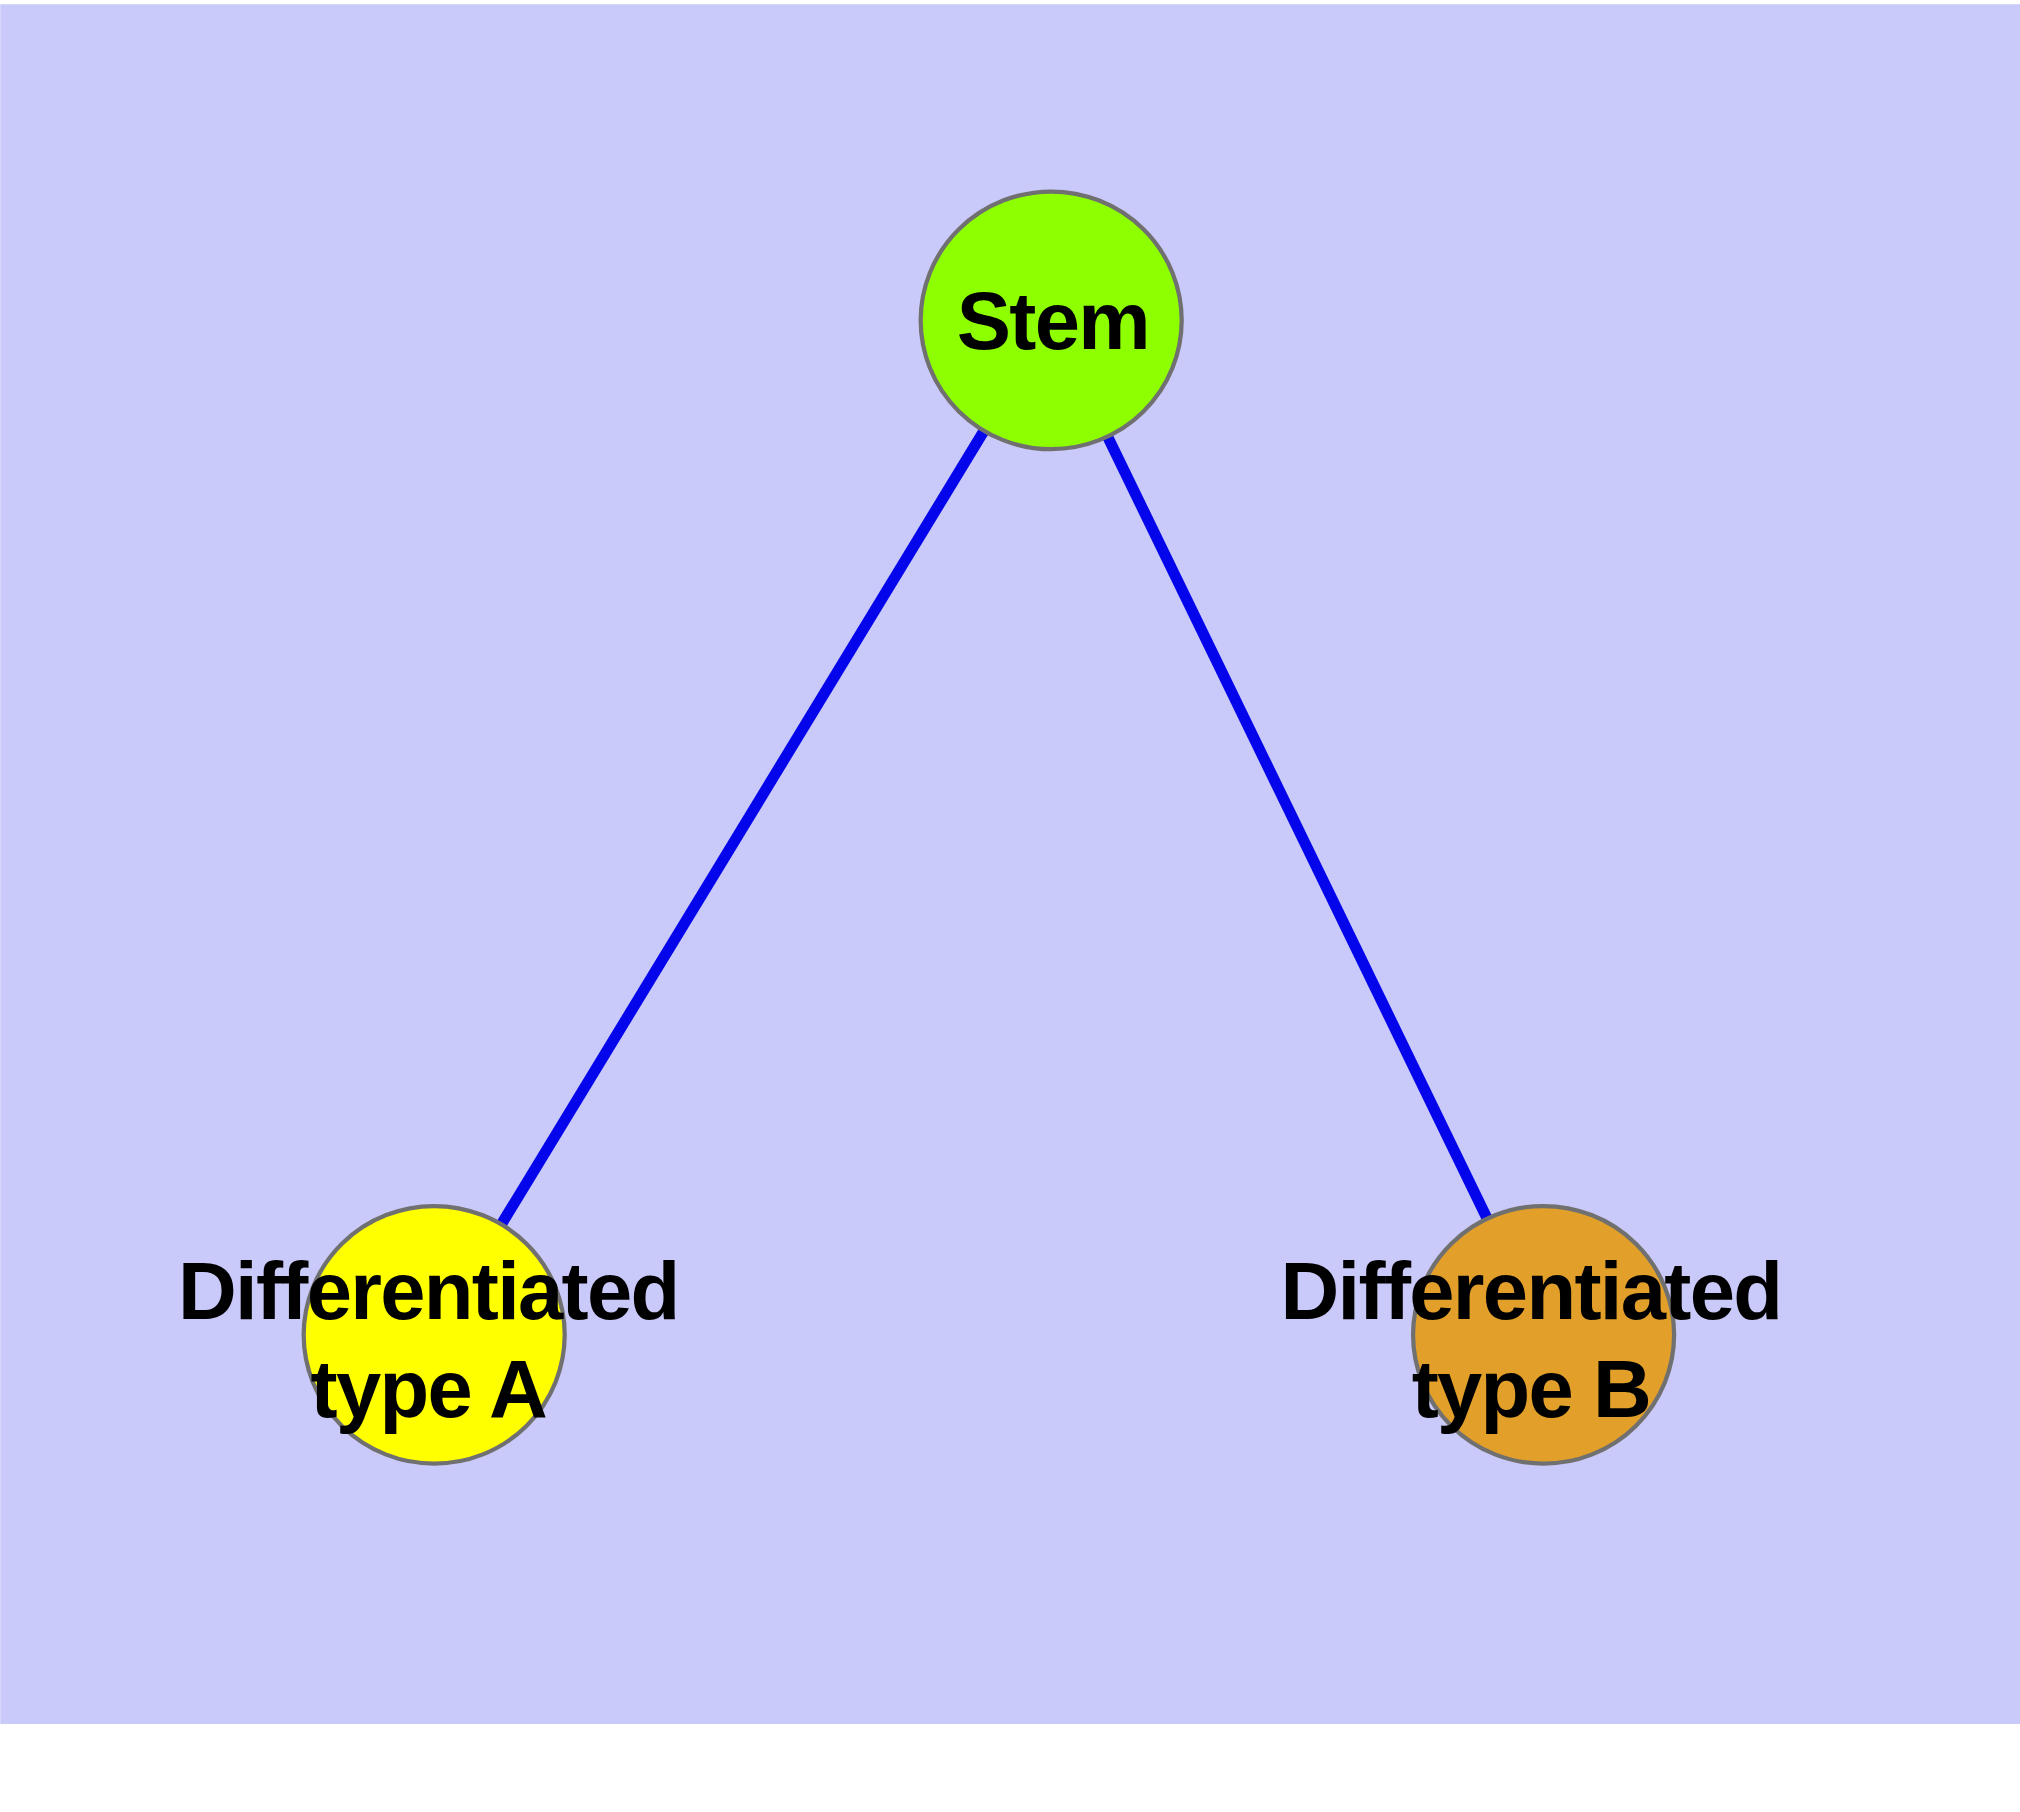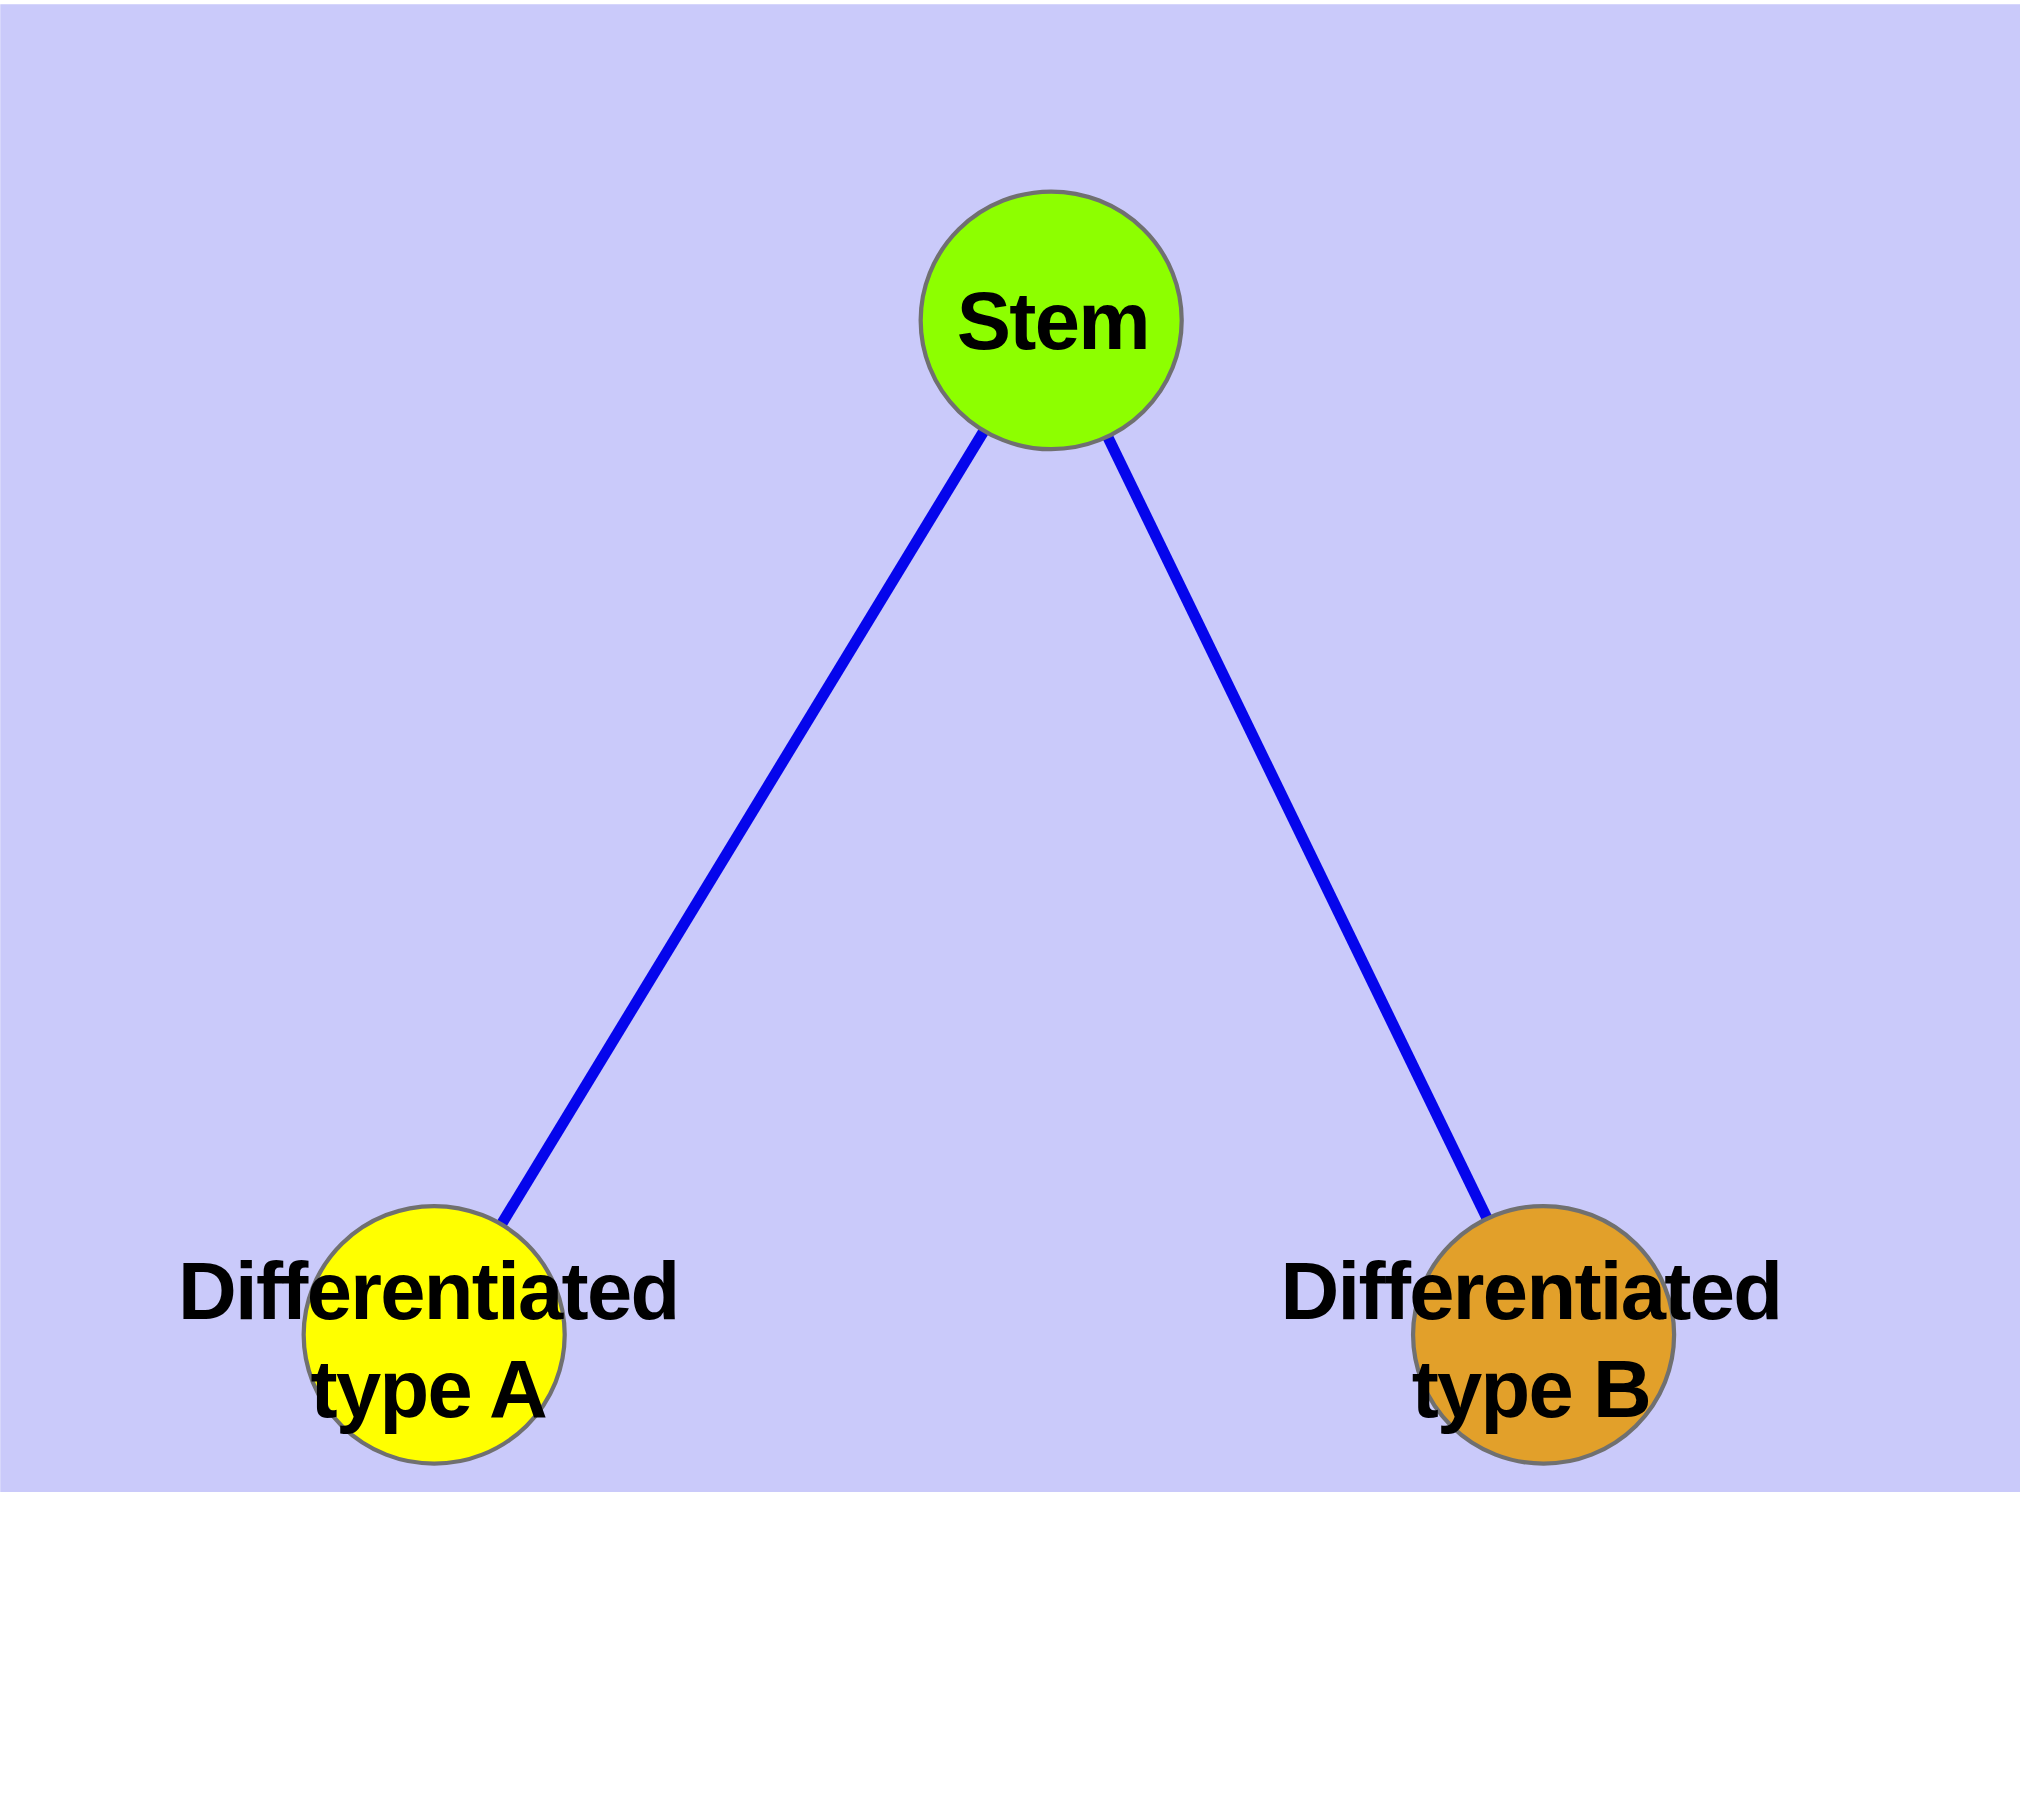--- a/index.html
+++ b/index.html
@@ -3,21 +3,21 @@
 <meta charset="utf-8">
 <style>
   html, body {
     margin: 0;
     padding: 0;
     background: #ffffff;
   }
   .stage {
     position: relative;
     width: 2021px;
-    height: 1492px;
+    height: 1724px;
     overflow: hidden;
     background: #ffffff;
   }
   .stage svg {
     display: block;
     width: 2021px;
     height: 1812px;
   }
   .node-shape {
     stroke-width: 5px;

